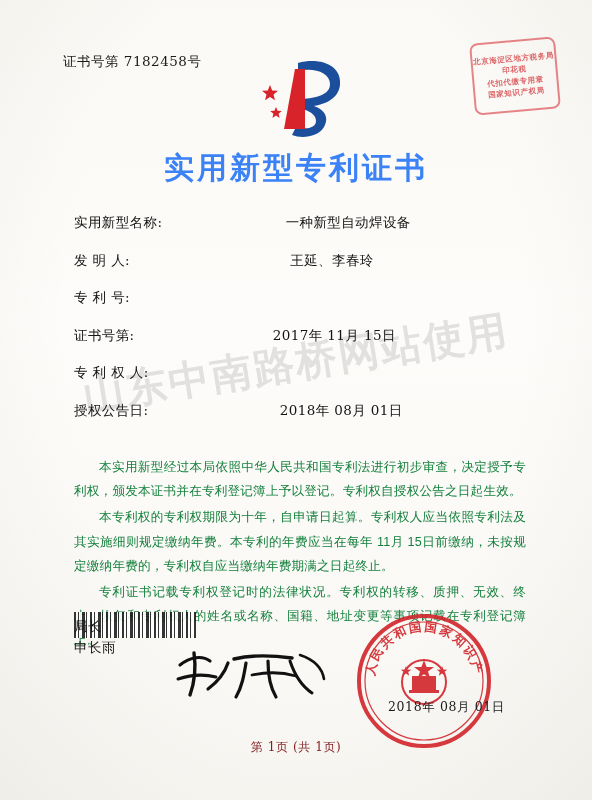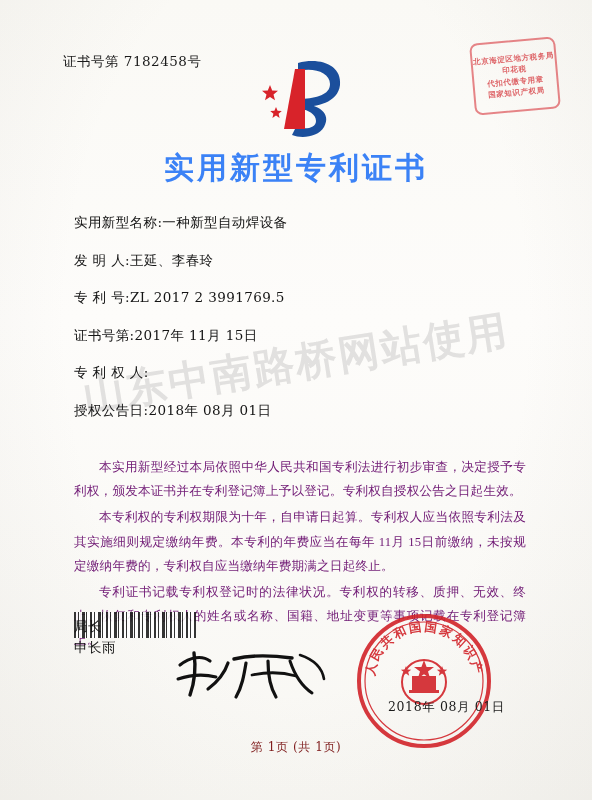--- a/index.html
+++ b/index.html
@@ -105,40 +105,41 @@
     width: 460px;
     font-family: "DejaVu Serif", "Liberation Serif", serif;
     font-size: 13.5px;
     color: #141414;
   }
   .field-row {
     display: flex;
     align-items: baseline;
     margin-bottom: 19.5px;
     white-space: nowrap;
+    text-align: center;
   }
   .field-label {
     flex: 0 0 auto;
     letter-spacing: 0.4px;
   }
   .field-value {
     flex: 1 1 auto;
     letter-spacing: 0.4px;
   }
 
   
   #body-text {
     position: absolute;
     left: 74px;
     top: 455px;
     width: 452px;
-    font-family: Liberation Serif, serif;
+    font-family: Liberation Sans, sans-serif;
     font-size: 12.6px;
     line-height: 1.92;
-    color: #701a75;
+    color: #15803d;
     text-align: justify;
   }
   #body-text p {
     margin: 0 0 2px 0;
     text-indent: 25px;
     letter-spacing: 0.2px;
   }
 
   
   #barcode {
@@ -268,21 +269,20 @@
     <div class="field-row">
       <span class="field-label">实用新型名称:</span>
       <span class="field-value">一种新型自动焊设备</span>
     </div>
     <div class="field-row">
       <span class="field-label">发 明 人:</span>
       <span class="field-value">王延、李春玲</span>
     </div>
     <div class="field-row">
       <span class="field-label">专 利 号:</span>
-      <span class="field-value">ZL 2017 2 3991769.5</span>
     </div>
     <div class="field-row">
       <span class="field-label">证书号第:</span>
       <span class="field-value">2017年 11月 15日</span>
     </div>
     <div class="field-row">
       <span class="field-label">专 利 权 人:</span>
     </div>
     <div class="field-row">
       <span class="field-label">授权公告日:</span>

